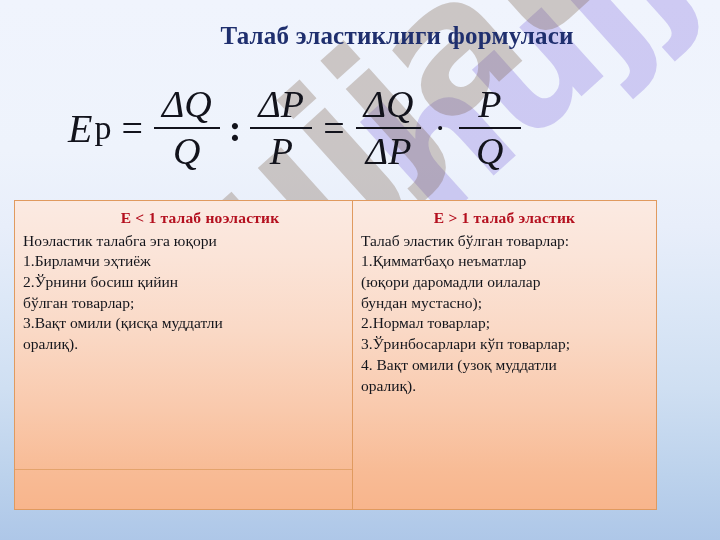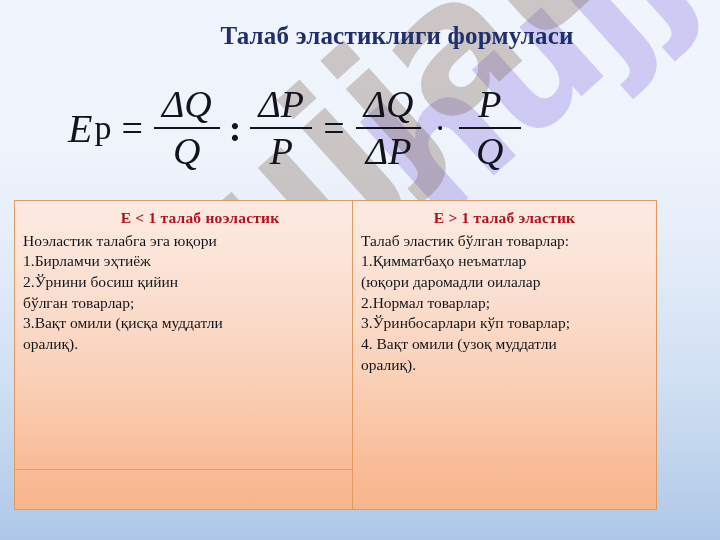--- a/index.html
+++ b/index.html
@@ -239,20 +239,21 @@
     </div>
     <div class="panel-divider"></div>
   </div>
 
   <div class="panel panel-right">
     <div class="panel-head">E &gt; 1 талаб эластик</div>
     <div class="panel-body">
       <p>Талаб эластик бўлган товарлар:</p>
       <p>1.Қимматбаҳо неъматлар</p>
       <p>(юқори даромадли оилалар</p>
+      <p>бундан мустасно);</p>
       <p>2.Нормал товарлар;</p>
       <p>3.Ўринбосарлари кўп товарлар;</p>
       <p>4. Вақт омили (узоқ муддатли</p>
       <p>оралиқ).</p>
     </div>
   </div>
 
 </div>
 
 </body></html>

